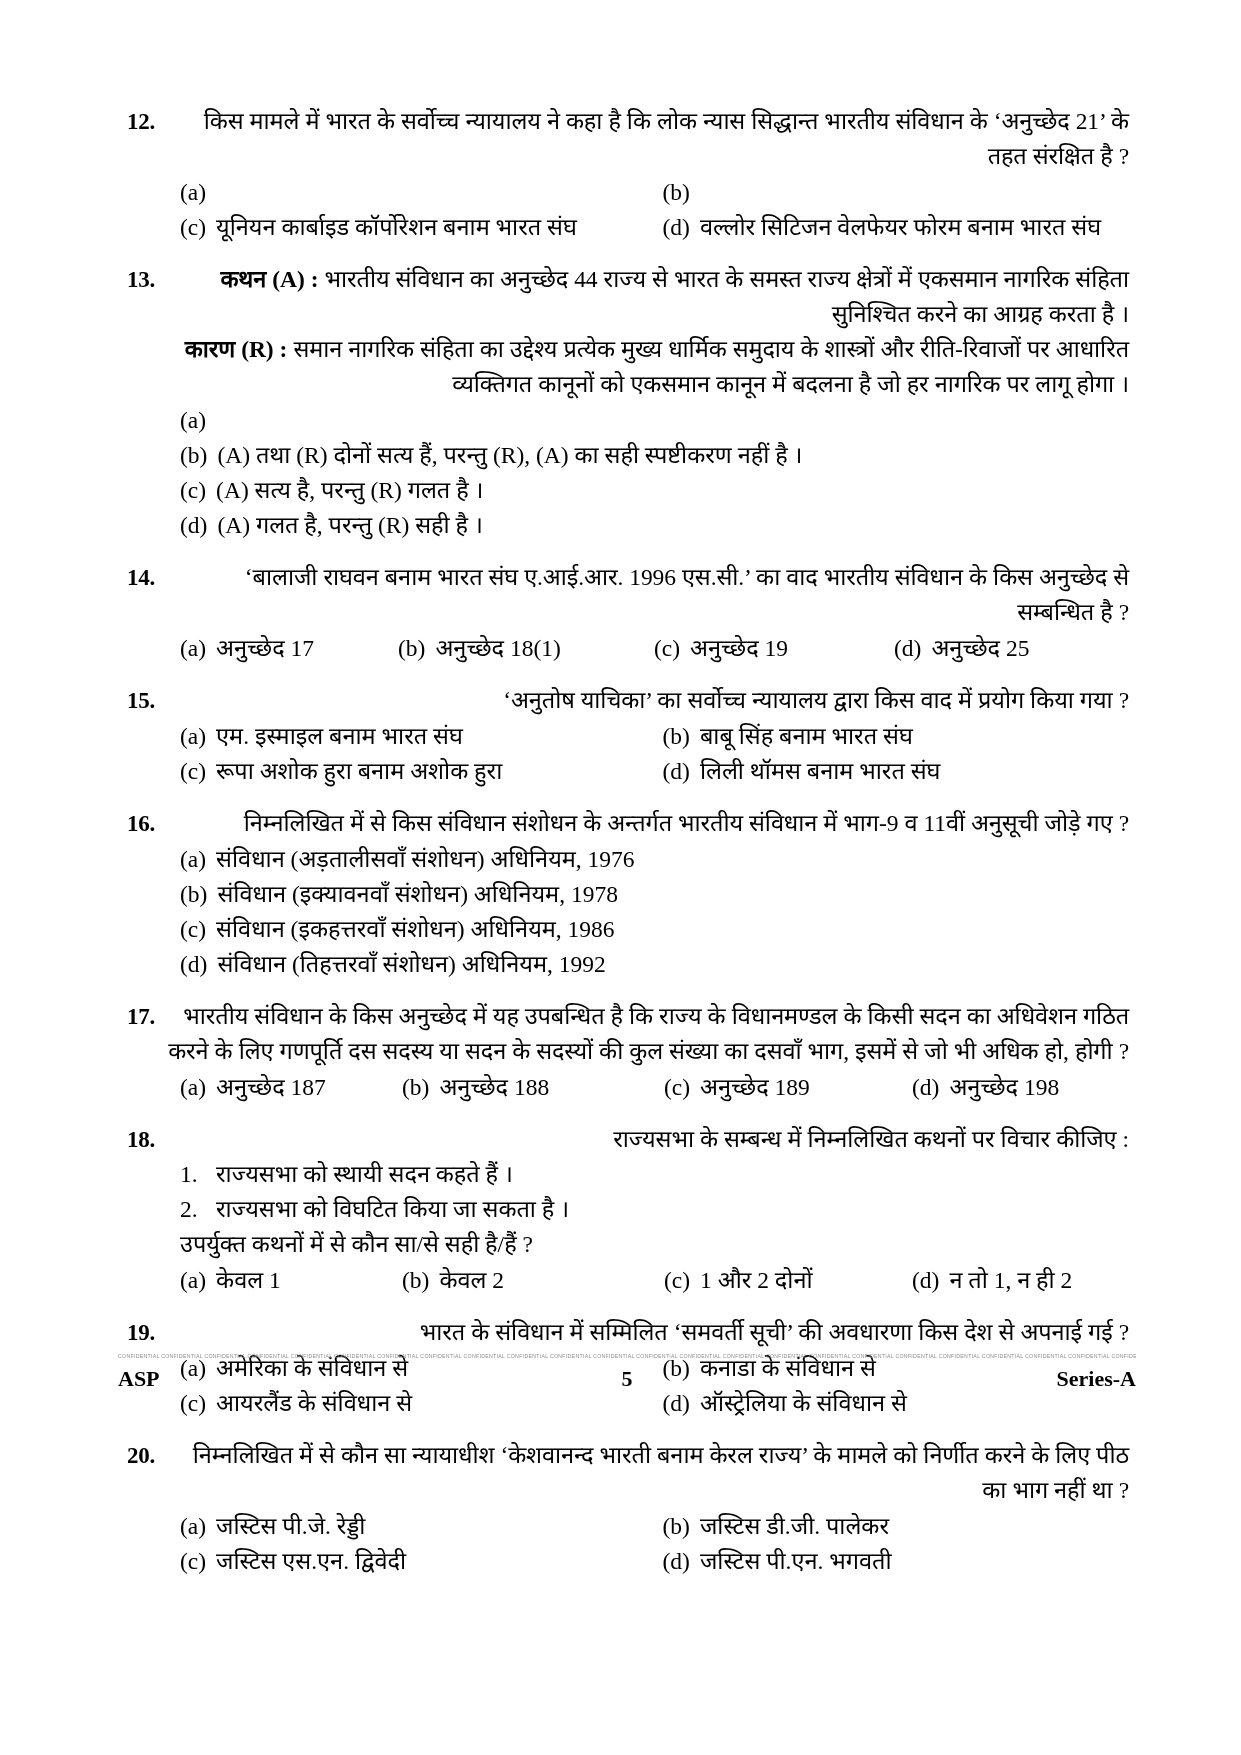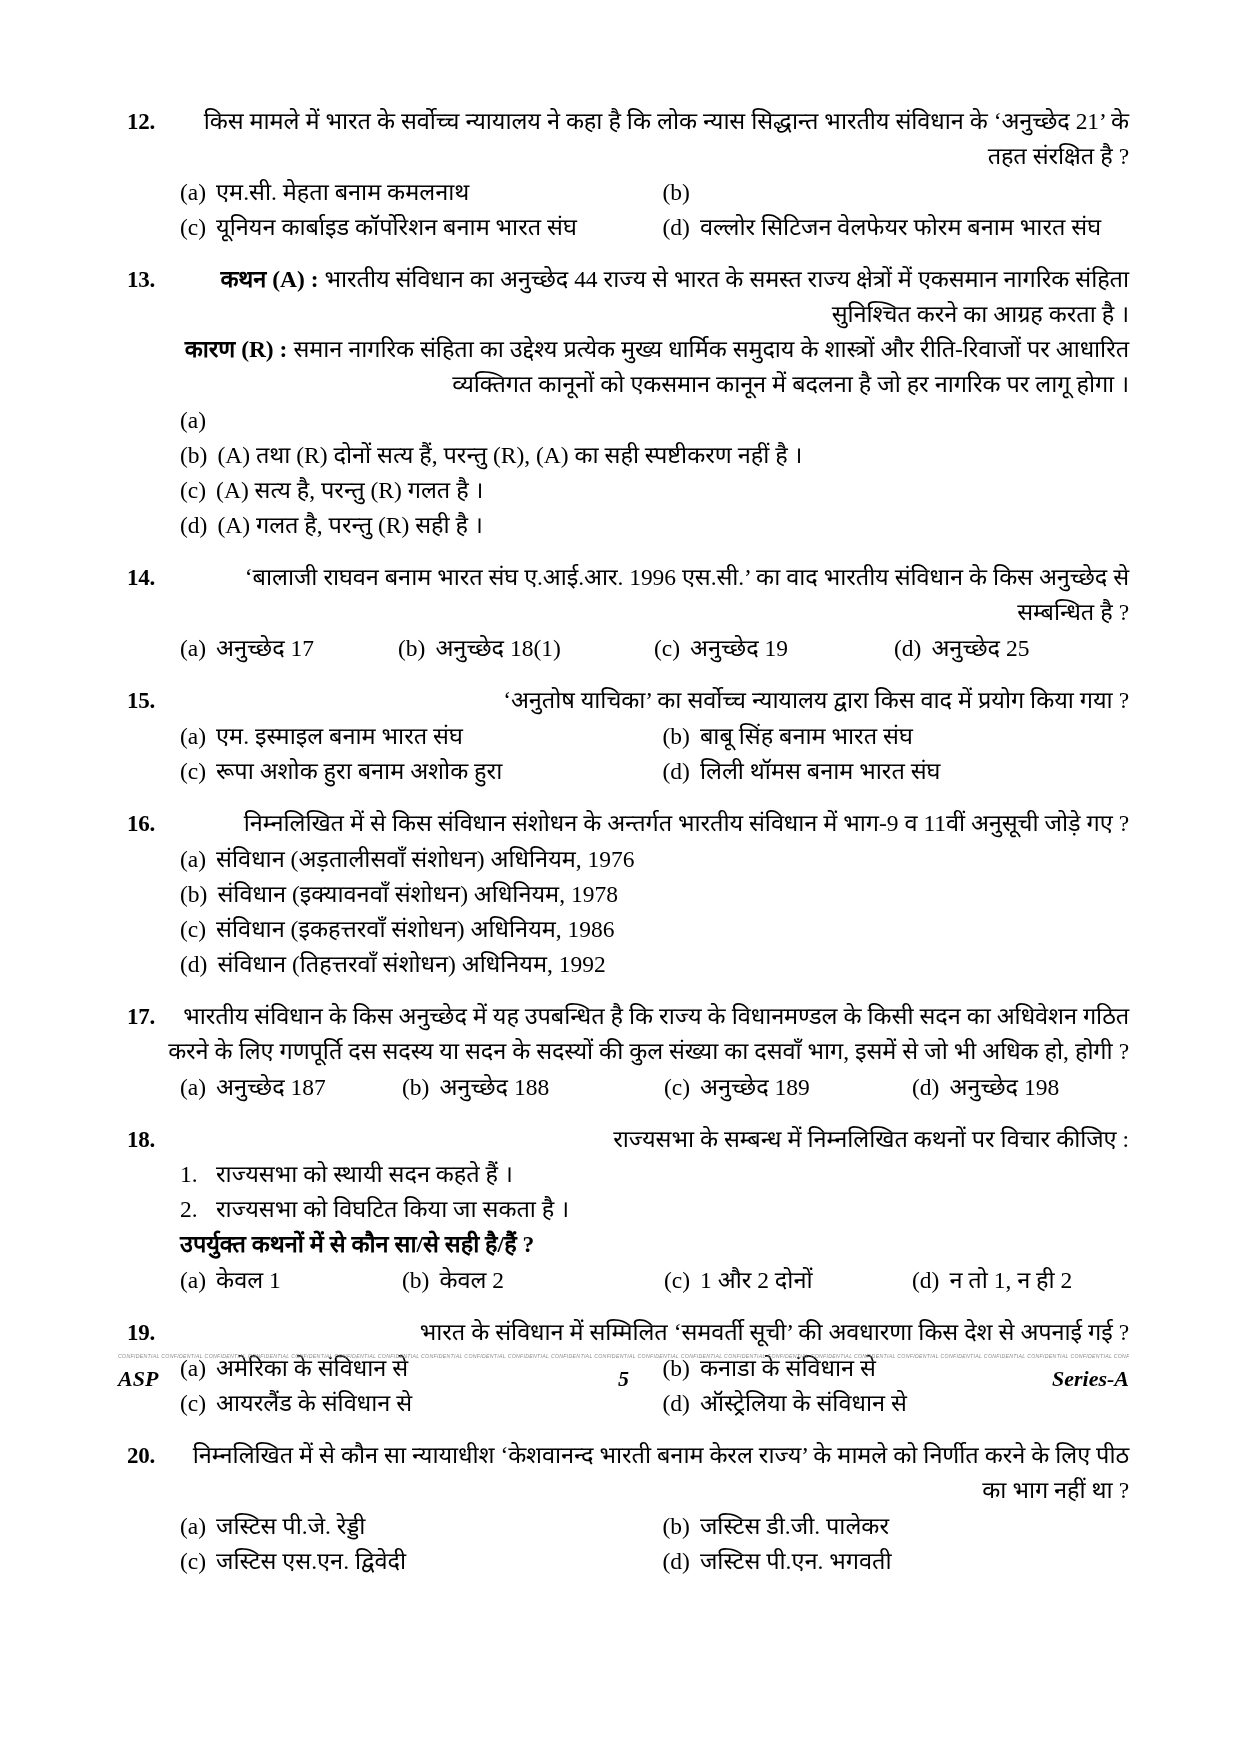--- a/index.html
+++ b/index.html
@@ -64,21 +64,20 @@
   .stmt .sn {
     flex: 0 0 36px;
   }
   .stmt .st {
     flex: 1 1 auto;
   }
   .tail {
     font-size: 23.5px;
     line-height: 35px;
     padding-left: 16px;
-    font-weight: bold;
   }
   
   .opts {
     margin-top: 1px;
   }
   .opts.cols2 {
     display: flex;
     flex-wrap: wrap;
   }
   .opts.cols2 .opt {
@@ -123,23 +122,22 @@
 
   .w-q18 .opt:nth-child(1) { width: 222px; }
   .w-q18 .opt:nth-child(2) { width: 262px; }
   .w-q18 .opt:nth-child(3) { width: 248px; }
   .w-q18 .opt:nth-child(4) { width: 240px; }
 
   
   .footer {
     position: absolute;
     left: 118px;
-    right: 112px;
+    right: 105px;
     bottom: 363px;
-    font-style: italic;
   }
   .confidential-strip {
     width: 100%;
     height: 9px;
     overflow: hidden;
     white-space: nowrap;
     font-family: "Liberation Sans", sans-serif;
     font-size: 5.2px;
     letter-spacing: 0.3px;
     color: #8d8d8d;
@@ -178,21 +176,20 @@
 
 <div class="page">
   <div class="qlist">
       <div class="q">
         <div class="qnum">12.</div>
         <div class="qbody">
           <div class="qtext">किस मामले में भारत के सर्वोच्च न्यायालय ने कहा है कि लोक न्यास सिद्धान्त भारतीय संविधान के ‘अनुच्छेद 21’ के तहत संरक्षित है ?</div>
           <div class="opts cols2">
             <div class="opt">
               <span class="key">(a)</span>
-              <span class="val">एम.सी. मेहता बनाम कमलनाथ</span>
             </div>
             <div class="opt">
               <span class="key">(b)</span>
             </div>
             <div class="opt">
               <span class="key">(c)</span>
               <span class="val">यूनियन कार्बाइड कॉर्पोरेशन बनाम भारत संघ</span>
             </div>
             <div class="opt">
               <span class="key">(d)</span>

